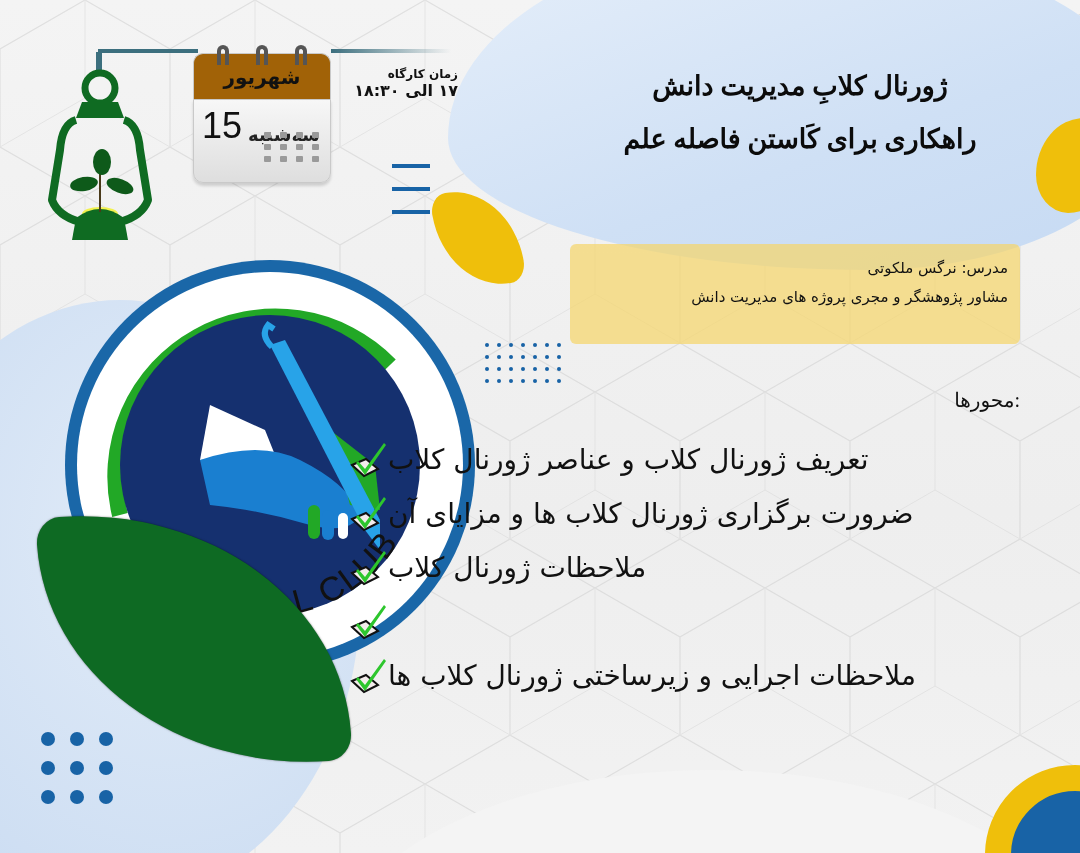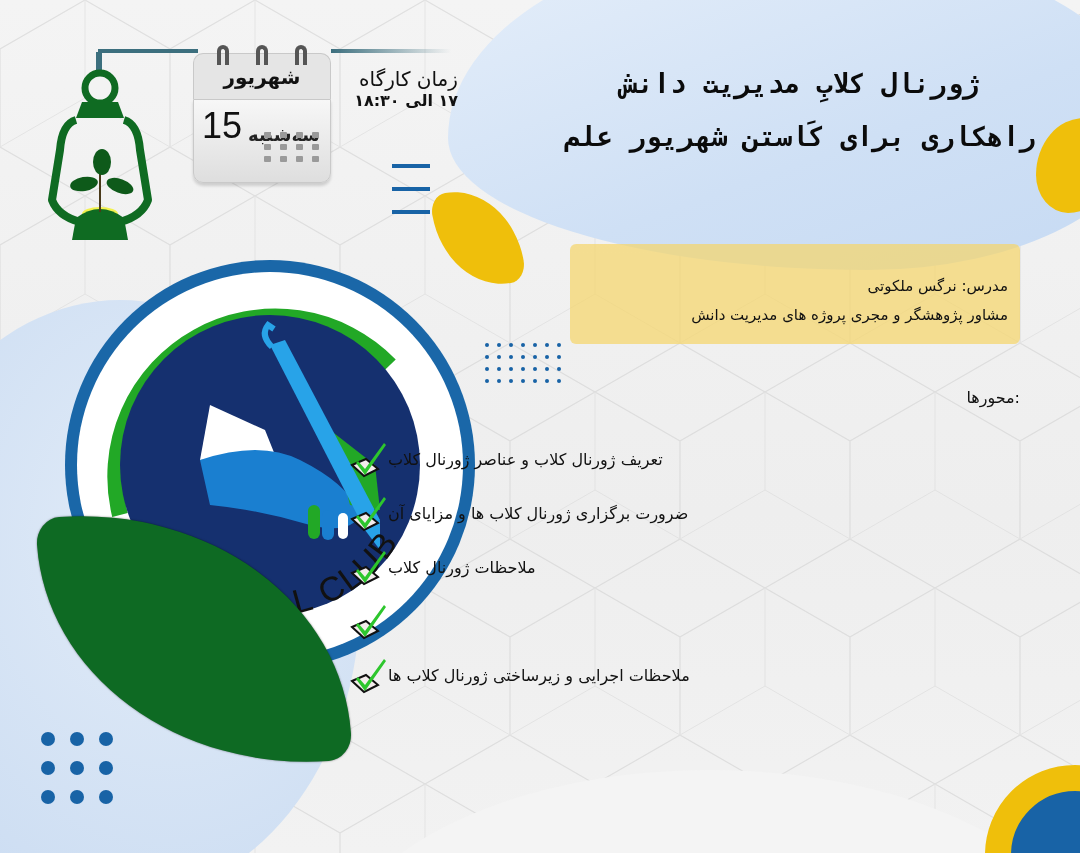--- a/index.html
+++ b/index.html
@@ -52,21 +52,21 @@
   
   .logo { left: 60px; top: 255px; width: 420px; height: 420px; }
 
   
   .lantern { left: 40px; top: 40px; width: 160px; height: 210px; }
 
   
   .calendar { left: 193px; top: 45px; width: 138px; height: 140px; }
   .cal-top {
     position: absolute; left: 0; top: 8px; width: 138px; height: 46px;
-    background: #e5e5e5; border-radius: 10px 10px 0 0;
+    background: #a16207; border-radius: 10px 10px 0 0;
     border: 1px solid #c9c9c9; border-bottom: none;
     display: flex; align-items: center; justify-content: center;
     font-weight: bold; font-size: 20px; color: #111;
   }
   .cal-body {
     position: absolute; left: 0; top: 54px; width: 138px; height: 84px;
     background: linear-gradient(180deg, #f7f7f7 0%, #dedede 100%);
     border-radius: 0 0 10px 10px; border: 1px solid #c9c9c9;
     box-shadow: 0 3px 3px rgba(0,0,0,0.15);
   }
@@ -78,56 +78,56 @@
     position: absolute; right: 10px; top: 24px; font-size: 18px; color: #222; font-weight: bold;
   }
   .cal-dots { position: absolute; right: 10px; top: 32px; display: grid; grid-template-columns: repeat(4, 8px); gap: 6px 8px; }
   .cal-dots span { width: 7px; height: 6px; background: #9a9a9a; border-radius: 1px; }
   .cal-ring { position: absolute; top: 0; width: 12px; height: 20px; border: 4px solid #555; border-radius: 8px 8px 0 0; border-bottom: none; }
 
   .hanger-line { left: 98px; top: 49px; width: 100px; height: 4px; background: #3c6f7e; }
   .hanger-line-2 { left: 331px; top: 49px; width: 120px; height: 4px; background: linear-gradient(90deg, #3c6f7e, rgba(60,111,126,0)); }
 
   .workshop-time { left: 338px; top: 67px; width: 120px; text-align: right; direction: rtl; }
-  .workshop-time .t1 { font-size: 20px; font-weight: normal; color: #111; }
+  .workshop-time .t1 { font-size: 12px; font-weight: bold; color: #111; }
   .workshop-time .t2 { font-size: 16px; font-weight: bold; color: #111; margin-top: 0; }
 
   .menu-lines { left: 392px; top: 164px; width: 38px; }
   .menu-lines span { display: block; height: 4px; background: #1863a6; margin-bottom: 19px; }
 
   .title {
     left: 560px; top: 60px; width: 480px;
     text-align: center; direction: rtl;
-    font-family: Liberation Mono, monospace; font-weight: bold;
+    font-family: Liberation Serif, serif; font-weight: bold;
     font-size: 27px; line-height: 53px; color: #0b0b0b;
   }
 
   .instructor-box {
     left: 570px; top: 244px; width: 450px; height: 100px;
     background: rgba(245, 214, 107, 0.72);
     border-radius: 6px;
     direction: rtl; text-align: right;
-    padding: 28px 12px 0 12px;
+    padding: 10px 12px 0 12px;
     font-size: 15px; line-height: 29px; color: #111;
   }
 
   .dots-mid { left: 485px; top: 343px; display: grid; grid-template-columns: repeat(7, 12px); gap: 8px 0; }
   .dots-mid span { width: 4px; height: 4px; background: #1863a6; border-radius: 50%; }
 
   .topics-heading {
     left: 880px; top: 388px; width: 140px; direction: rtl; text-align: right;
-    font-size: 16px; color: #111;
+    font-size: 20px; color: #111; font-family: Liberation Serif, serif;
   }
   .topics { left: 340px; top: 432px; width: 690px; }
   .topic {
     display: flex; flex-direction: row-reverse; align-items: center;
     height: 54px; direction: rtl;
   }
   .topic .check { width: 40px; height: 40px; flex: 0 0 40px; margin-left: 8px; }
-  .topic .txt { font-size: 16px; color: #111; white-space: nowrap; }
+  .topic .txt { font-size: 28px; color: #111; white-space: nowrap; }
 
   .dots-bottom { left: 41px; top: 732px; display: grid; grid-template-columns: repeat(3, 14px); gap: 15px 15px; }
   .dots-bottom span { width: 14px; height: 14px; background: #1863a6; border-radius: 50%; }
 
   .corner-circle {
     left: 985px; top: 765px; width: 180px; height: 180px; border-radius: 50%;
     background: #1863a6; border: 26px solid #efbf0b;
   }
 </style>
 </head>
@@ -197,21 +197,21 @@
 </div>
 
 <div class="abs menu-lines">
   <span></span>
     <span></span>
     <span></span>
 </div>
 
 <div class="abs title">
   <div>ژورنال کلابِ مدیریت دانش</div>
-  <div>راهکاری برای کَاستن شهریور علم</div>
+  <div>راهکاری برای کَاستن فاصله علم</div>
 </div>
 
 <div class="abs instructor-box">
   <div>مدرس: نرگس ملکوتی</div>
   <div>مشاور پژوهشگر و مجری پروژه های مدیریت دانش</div>
 </div>
 
 <div class="abs dots-mid">
   <span></span>
     <span></span>

